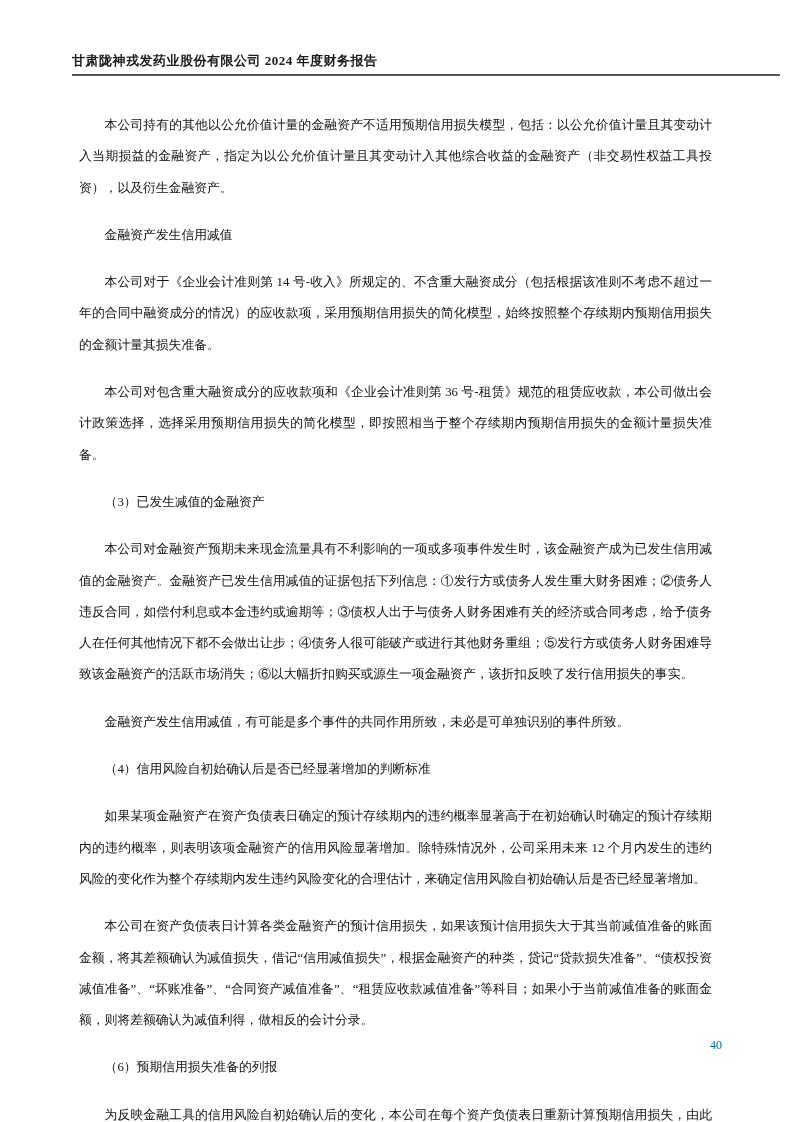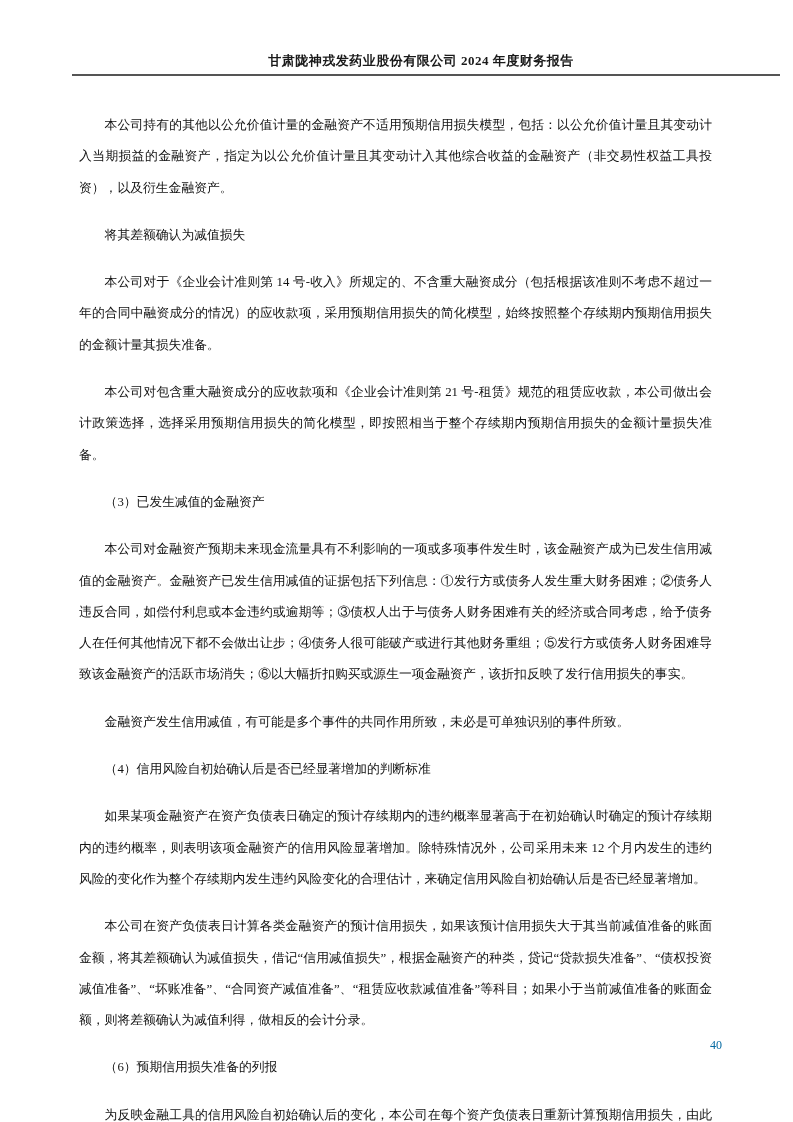--- a/index.html
+++ b/index.html
@@ -16,21 +16,21 @@
     height: 1122px;
     background: #ffffff;
     font-family: "Liberation Serif", "DejaVu Serif", serif;
     color: #111111;
   }
   .report-header {
     position: absolute;
     top: 52px;
     left: 72px;
     width: 708px;
-    text-align: center;
+    text-align: left;
     font-size: 13px;
     font-weight: bold;
     color: #1a1a1a;
     letter-spacing: 0.5px;
     padding-right: 10px;
     box-sizing: border-box;
     white-space: nowrap;
   }
   .header-rule {
     position: absolute;
@@ -65,23 +65,23 @@
   }
 </style>
 </head>
 <body>
 
 <div class="page">
   <div class="report-header">甘肃陇神戎发药业股份有限公司 2024 年度财务报告</div>
   <div class="header-rule"></div>
   <div class="document-body">
       <p class="para">本公司持有的其他以公允价值计量的金融资产不适用预期信用损失模型，包括：以公允价值计量且其变动计入当期损益的金融资产，指定为以公允价值计量且其变动计入其他综合收益的金融资产（非交易性权益工具投资），以及衍生金融资产。</p>
-      <p class="para">将其差额确认为减值损失</p>
+      <p class="para">金融资产发生信用减值</p>
       <p class="para">本公司对于《企业会计准则第 14 号-收入》所规定的、不含重大融资成分（包括根据该准则不考虑不超过一年的合同中融资成分的情况）的应收款项，采用预期信用损失的简化模型，始终按照整个存续期内预期信用损失的金额计量其损失准备。</p>
-      <p class="para">本公司对包含重大融资成分的应收款项和《企业会计准则第 21 号-租赁》规范的租赁应收款，本公司做出会计政策选择，选择采用预期信用损失的简化模型，即按照相当于整个存续期内预期信用损失的金额计量损失准备。</p>
+      <p class="para">本公司对包含重大融资成分的应收款项和《企业会计准则第 36 号-租赁》规范的租赁应收款，本公司做出会计政策选择，选择采用预期信用损失的简化模型，即按照相当于整个存续期内预期信用损失的金额计量损失准备。</p>
       <p class="para">（3）已发生减值的金融资产</p>
       <p class="para">本公司对金融资产预期未来现金流量具有不利影响的一项或多项事件发生时，该金融资产成为已发生信用减值的金融资产。金融资产已发生信用减值的证据包括下列信息：①发行方或债务人发生重大财务困难；②债务人违反合同，如偿付利息或本金违约或逾期等；③债权人出于与债务人财务困难有关的经济或合同考虑，给予债务人在任何其他情况下都不会做出让步；④债务人很可能破产或进行其他财务重组；⑤发行方或债务人财务困难导致该金融资产的活跃市场消失；⑥以大幅折扣购买或源生一项金融资产，该折扣反映了发行信用损失的事实。</p>
       <p class="para">金融资产发生信用减值，有可能是多个事件的共同作用所致，未必是可单独识别的事件所致。</p>
       <p class="para">（4）信用风险自初始确认后是否已经显著增加的判断标准</p>
       <p class="para">如果某项金融资产在资产负债表日确定的预计存续期内的违约概率显著高于在初始确认时确定的预计存续期内的违约概率，则表明该项金融资产的信用风险显著增加。除特殊情况外，公司采用未来 12 个月内发生的违约风险的变化作为整个存续期内发生违约风险变化的合理估计，来确定信用风险自初始确认后是否已经显著增加。</p>
       <p class="para">本公司在资产负债表日计算各类金融资产的预计信用损失，如果该预计信用损失大于其当前减值准备的账面金额，将其差额确认为减值损失，借记“信用减值损失”，根据金融资产的种类，贷记“贷款损失准备”、“债权投资减值准备”、“坏账准备”、“合同资产减值准备”、“租赁应收款减值准备”等科目；如果小于当前减值准备的账面金额，则将差额确认为减值利得，做相反的会计分录。</p>
       <p class="para">（6）预期信用损失准备的列报</p>
       <p class="para">为反映金融工具的信用风险自初始确认后的变化，本公司在每个资产负债表日重新计算预期信用损失，由此形成的损失准备的增加或转回金额，应当作为减值损失或利得计入当期损益。对于以摊余成本计量的金融资产、损失准备递减该金融资产在资产负债表中列示的账面价值；对于以公允叫做计量且其变动计入其他综合收益的债权投资，本公司在其他综合收益中期损失准备，不抵减该金融资产的账面价值</p>
     </div>
   <div class="page-number">40</div>

